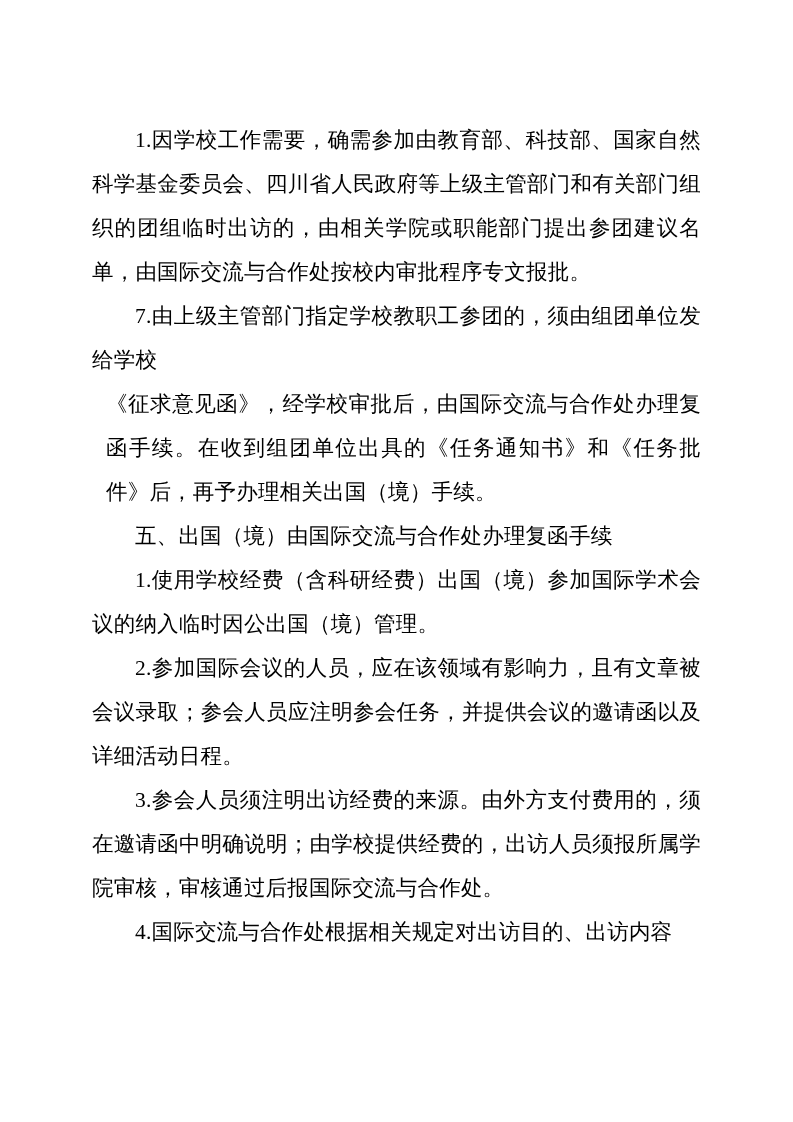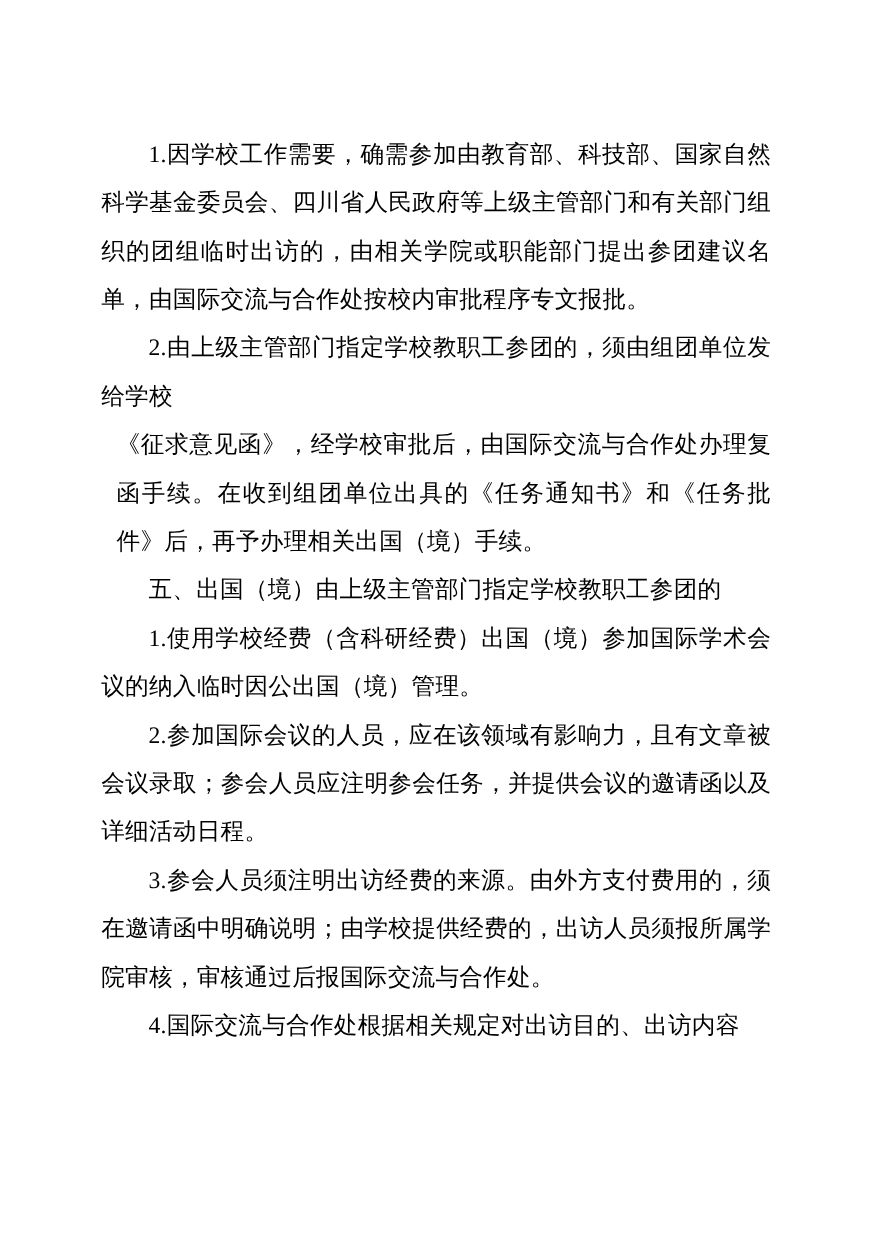--- a/index.html
+++ b/index.html
@@ -38,21 +38,21 @@
     text-indent: 0;
     margin-left: 14px;
   }
 </style>
 </head>
 <body>
 
 <div class="page">
   <div class="doc-body">
     <p class="para">1.因学校工作需要，确需参加由教育部、科技部、国家自然科学基金委员会、四川省人民政府等上级主管部门和有关部门组织的团组临时出访的，由相关学院或职能部门提出参团建议名单，由国际交流与合作处按校内审批程序专文报批。</p>
-    <p class="para">2.由上级主管部门指定学校教职工参团的，须由组团单位发给学校</p>
+    <p class="para">7.由上级主管部门指定学校教职工参团的，须由组团单位发给学校</p>
     <p class="para noindent">《征求意见函》，经学校审批后，由国际交流与合作处办理复函手续。在收到组团单位出具的《任务通知书》和《任务批件》后，再予办理相关出国（境）手续。</p>
-    <p class="para">五、出国（境）由上级主管部门指定学校教职工参团的</p>
+    <p class="para">五、出国（境）由国际交流与合作处办理复函手续</p>
     <p class="para">1.使用学校经费（含科研经费）出国（境）参加国际学术会议的纳入临时因公出国（境）管理。</p>
     <p class="para">2.参加国际会议的人员，应在该领域有影响力，且有文章被会议录取；参会人员应注明参会任务，并提供会议的邀请函以及详细活动日程。</p>
     <p class="para">3.参会人员须注明出访经费的来源。由外方支付费用的，须在邀请函中明确说明；由学校提供经费的，出访人员须报所属学院审核，审核通过后报国际交流与合作处。</p>
     <p class="para">4.国际交流与合作处根据相关规定对出访目的、出访内容</p>
   </div>
 </div>
 
 </body></html>

